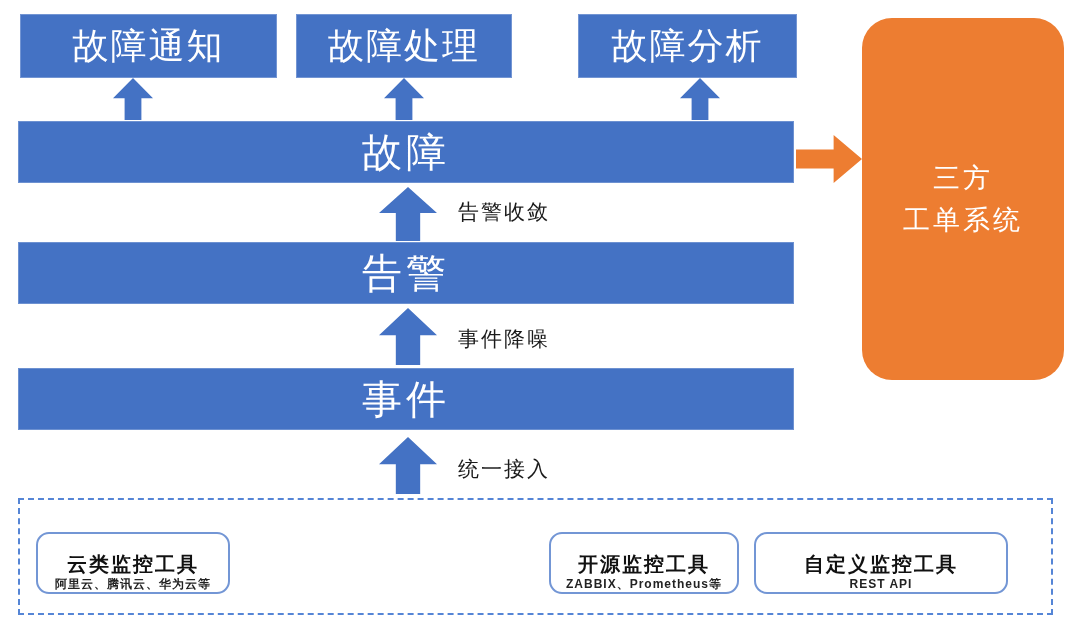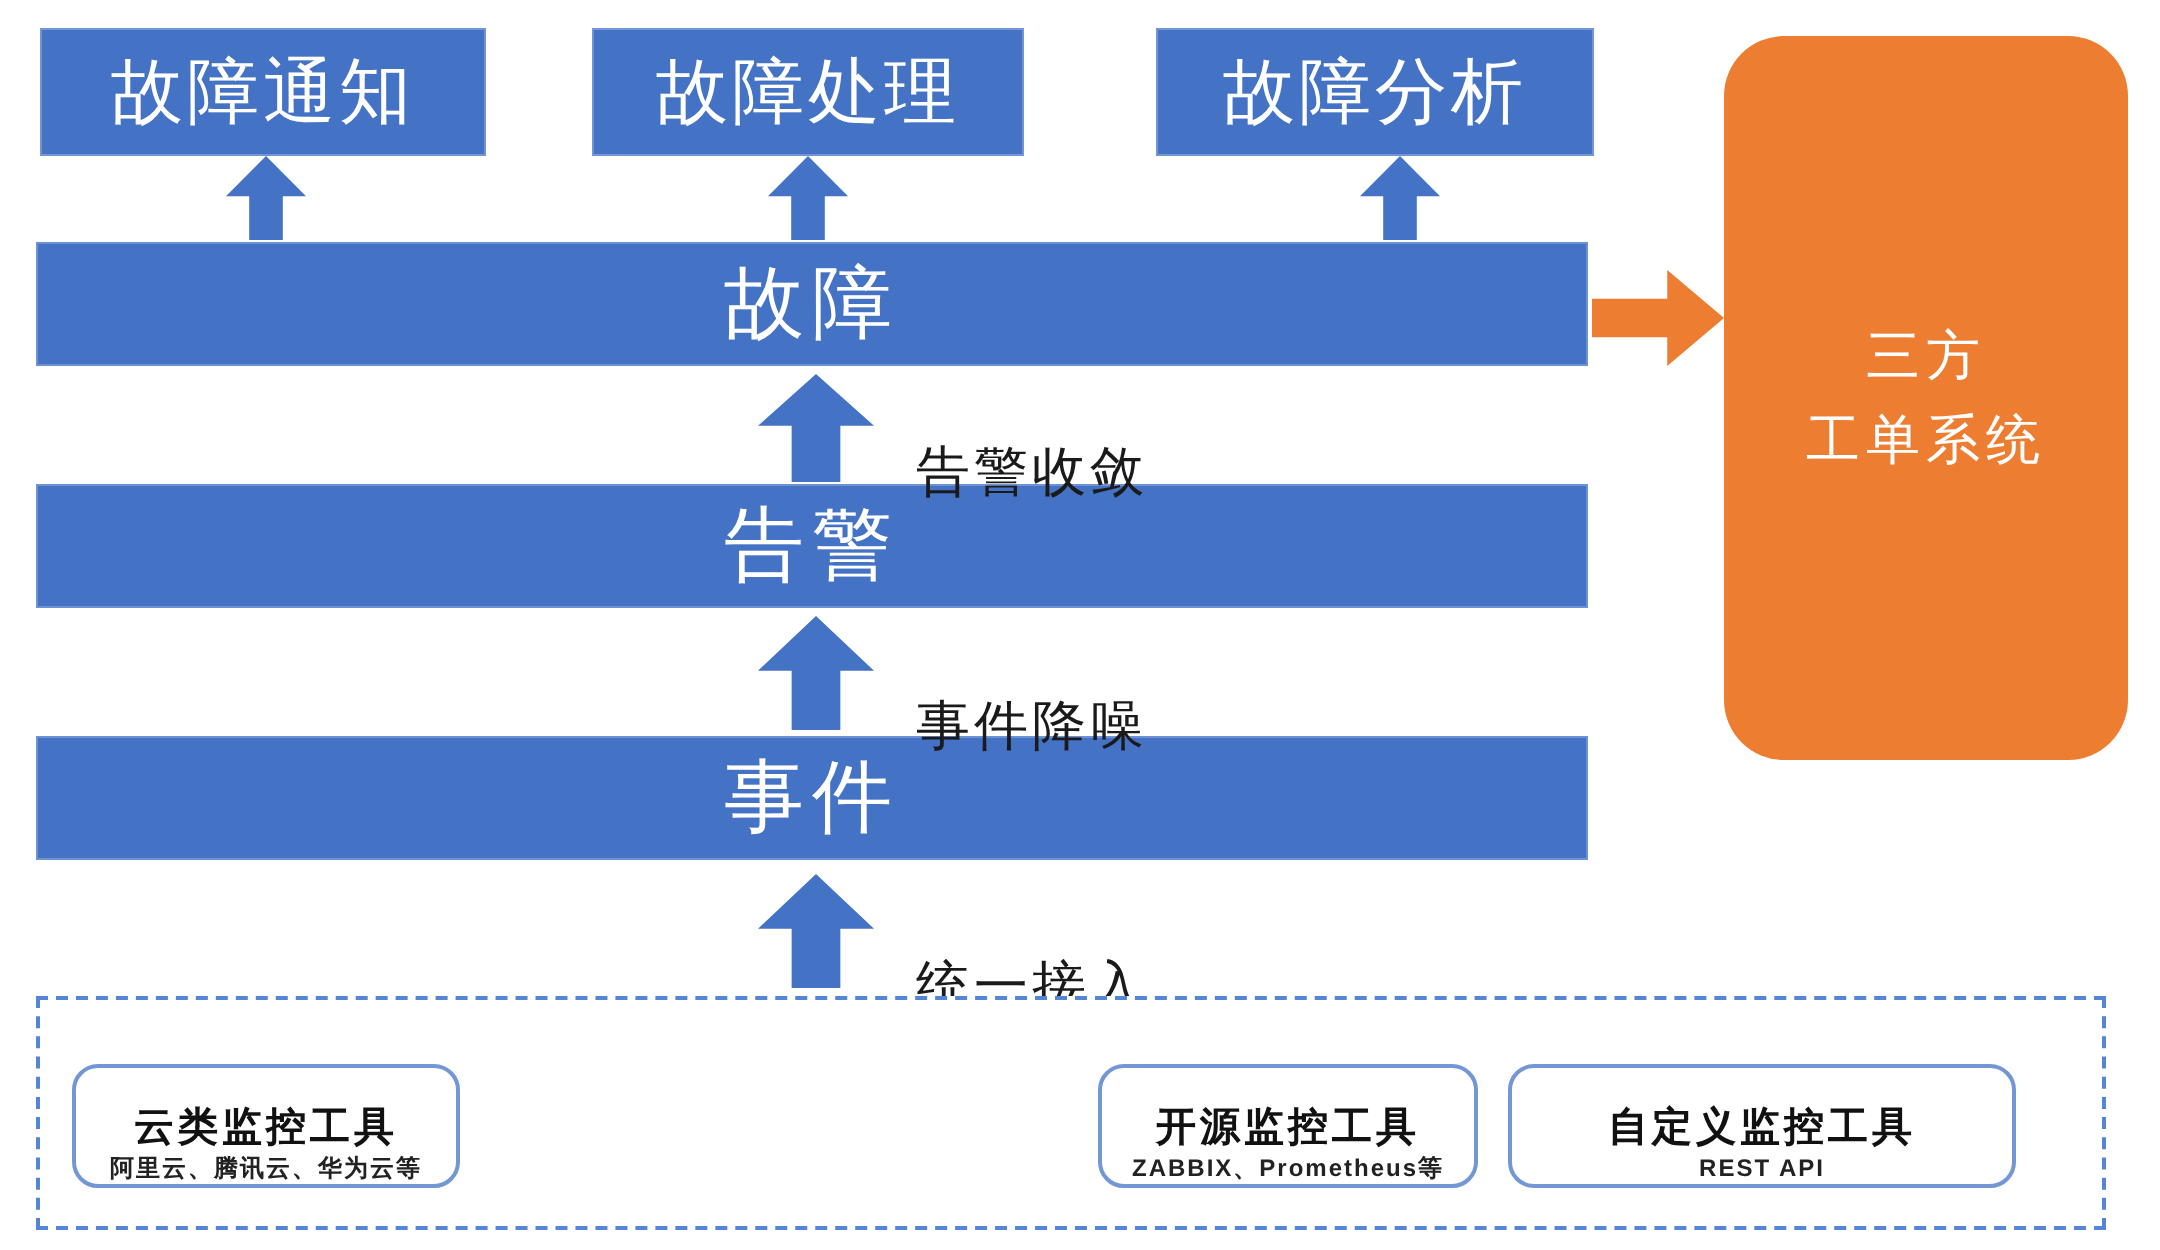--- a/index.html
+++ b/index.html
@@ -21,21 +21,21 @@
     top: 14px;
     height: 64px;
     background: var(--blue, #4472C4);
     color: #ffffff;
     font-size: 36px;
     line-height: 64px;
     text-align: center;
     letter-spacing: 2px;
     box-shadow: inset 0 0 0 1px rgba(255,255,255,0.25);
   }
-  .top-box.b1 { left: 20px;  width: 223px; }
+  .top-box.b1 { left: 20px;  width: 257px; }
   .top-box.b2 { left: 296px; width: 216px; }
   .top-box.b3 { left: 578px; width: 219px; }
 
   
   .layer-bar {
     position: absolute;
     left: 18px;
     width: 776px;
     height: 62px;
     background: var(--blue, #4472C4);
@@ -63,25 +63,24 @@
   .arrow-up.md { width: 58px; left: 379px; }
   .arrow-up.md.m1 { top: 187px; height: 54px; }
   .arrow-up.md.m2 { top: 308px; height: 57px; }
   .arrow-up.md.m3 { top: 437px; height: 57px; }
 
   
   .flow-label {
     position: absolute;
     left: 458px;
     font-family: "Liberation Serif", serif;
-    font-size: 27px;
+    font-size: 21px;
     color: #1a1a1a;
     letter-spacing: 2px;
     white-space: nowrap;
-    margin-top: 20px;
   }
   .flow-label.f1 { top: 198px; }
   .flow-label.f2 { top: 325px; }
   .flow-label.f3 { top: 455px; }
 
   
   .arrow-right {
     position: absolute;
     left: 796px;
     top: 135px;

